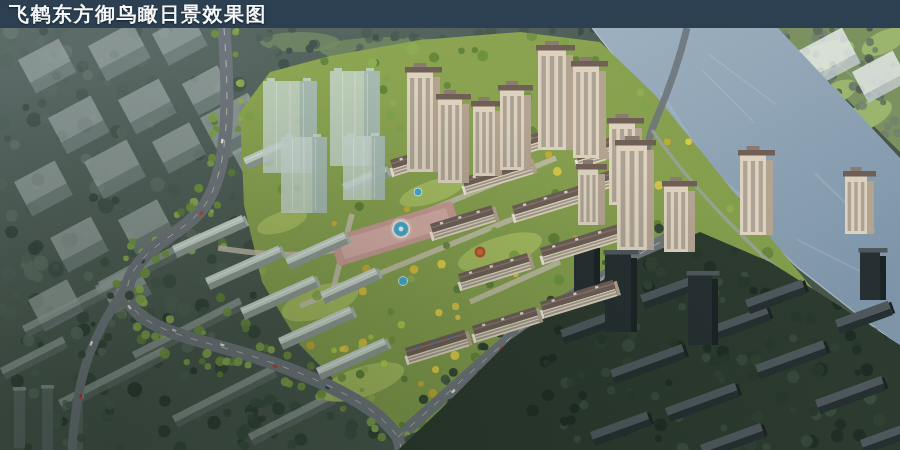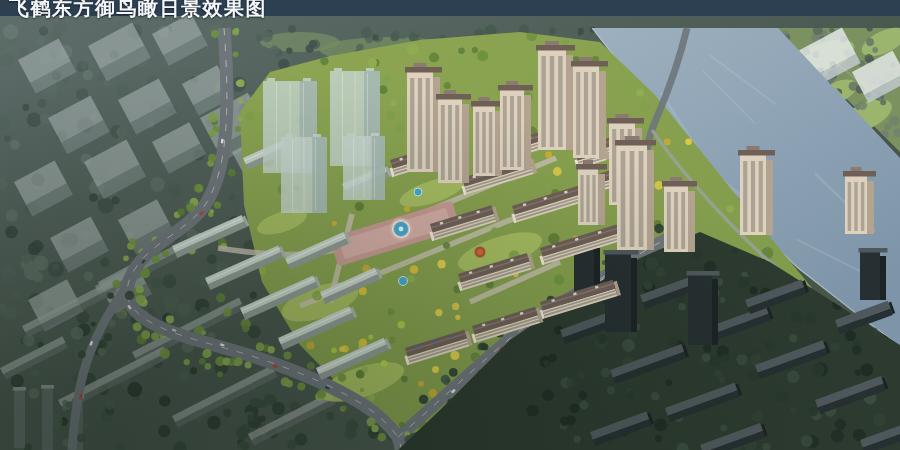--- a/index.html
+++ b/index.html
@@ -1,18 +1,18 @@
 <!DOCTYPE html>
 <html style="--c-title_bar: #2c4052; --c-title_text: #f4f6f8; --c-context_base: #47564c; --c-haze: #8796a0; --c-ghost_top: #b9c3bf; --c-ghost_front: #828f8b; --c-ghost_slab_top: #9aa5a0; --c-ghost_slab_front: #626d68; --c-glass_tower: #c4d4cd; --c-glass_tower_shade: #9db1ab; --c-white_block: #e6eaec; --c-white_block_front: #c2cbd0; --c-river: #7e95a9; --c-river_light: #9db0bf; --c-river_sparkle: #dfe9ee; --c-far_bank_base: #7b9160; --c-far_bank_lawn: #9cb56e; --c-site_base: #7f9a4b; --c-site_base2: #8ea653; --c-site_lawn: #a9bf63; --c-clearing: #6f8b52; --c-road: #6e767b; --c-road_line: #eceada; --c-inner_road: #c7c0b0; --c-promenade: #9aa39e; --c-wall: #ded2bf; --c-wall_bright: #efe6d6; --c-wall_shade: #b3a391; --c-window: #5c564e; --c-roof: #6f5f57; --c-roof_light: #8a7a70; --c-roof_vent: #e3e0d8; --c-solar_panel: #3d6ea8; --c-roof_pale: #c6d2c9; --c-roof_pale_ridge: #dde6df; --c-pale_front: #8e9a93; --c-pale_end: #a7b2ab; --c-dark_base: #2c3a2f; --c-dark_roof: #4e585c; --c-dark_front: #262f31; --c-dark_side: #1c2325; --c-thin_tower: #5d6a66; --c-thin_tower_top: #8a958f; --c-plaza: #c59a92; --c-plaza_ring: #dcbcb2; --c-pool: #45aacd; --c-pool_rim: #e8f4f8; --c-canopy: #b0542f; --c-canopy_light: #c96a3f;"><head>
 <meta charset="utf-8">
 <style>
   html,body{margin:0;padding:0;background:#222;}
   .stage{position:relative;width:900px;height:450px;overflow:hidden;font-family:"Liberation Sans","DejaVu Sans",sans-serif;}
   #scene{position:absolute;left:0;top:0;}
-  .titlebar{position:absolute;left:0;top:0;width:900px;height:16px;background:var(--c-title_bar,#2c4052);
+  .titlebar{position:absolute;left:0;top:0;width:900px;height:28px;background:var(--c-title_bar,#2c4052);
     display:flex;align-items:center;box-sizing:border-box;padding-left:9px;z-index:5;}
   .titlebar span{font-weight:700;font-size:20px;line-height:1;color:var(--c-title_text,#f4f6f8);
     letter-spacing:1.5px;text-shadow:0 1px 2px rgba(0,0,0,.55);}
 </style>
 </head>
 <body>
 
 <div class="stage">
   <svg id="scene" width="900" height="450" viewBox="0 0 900 450">
       <defs>

